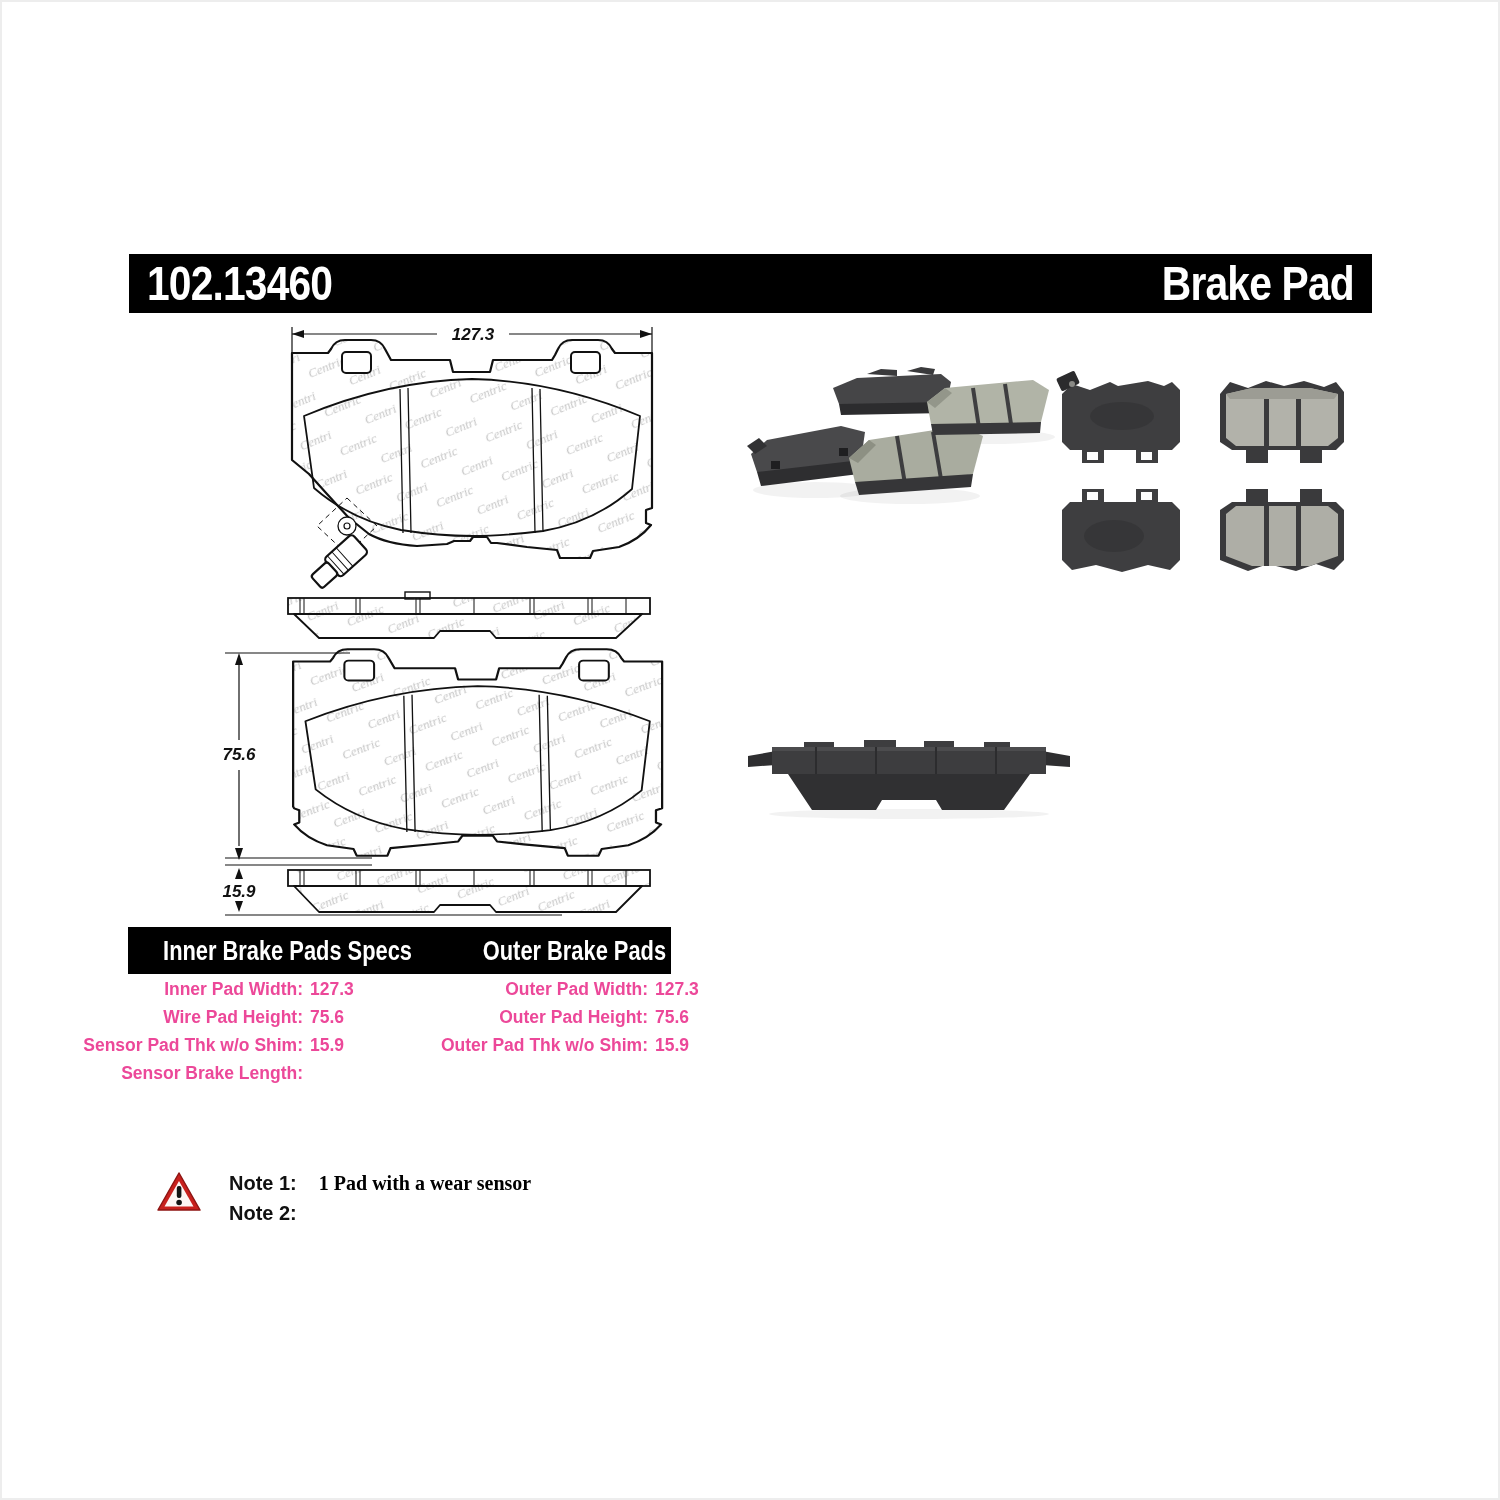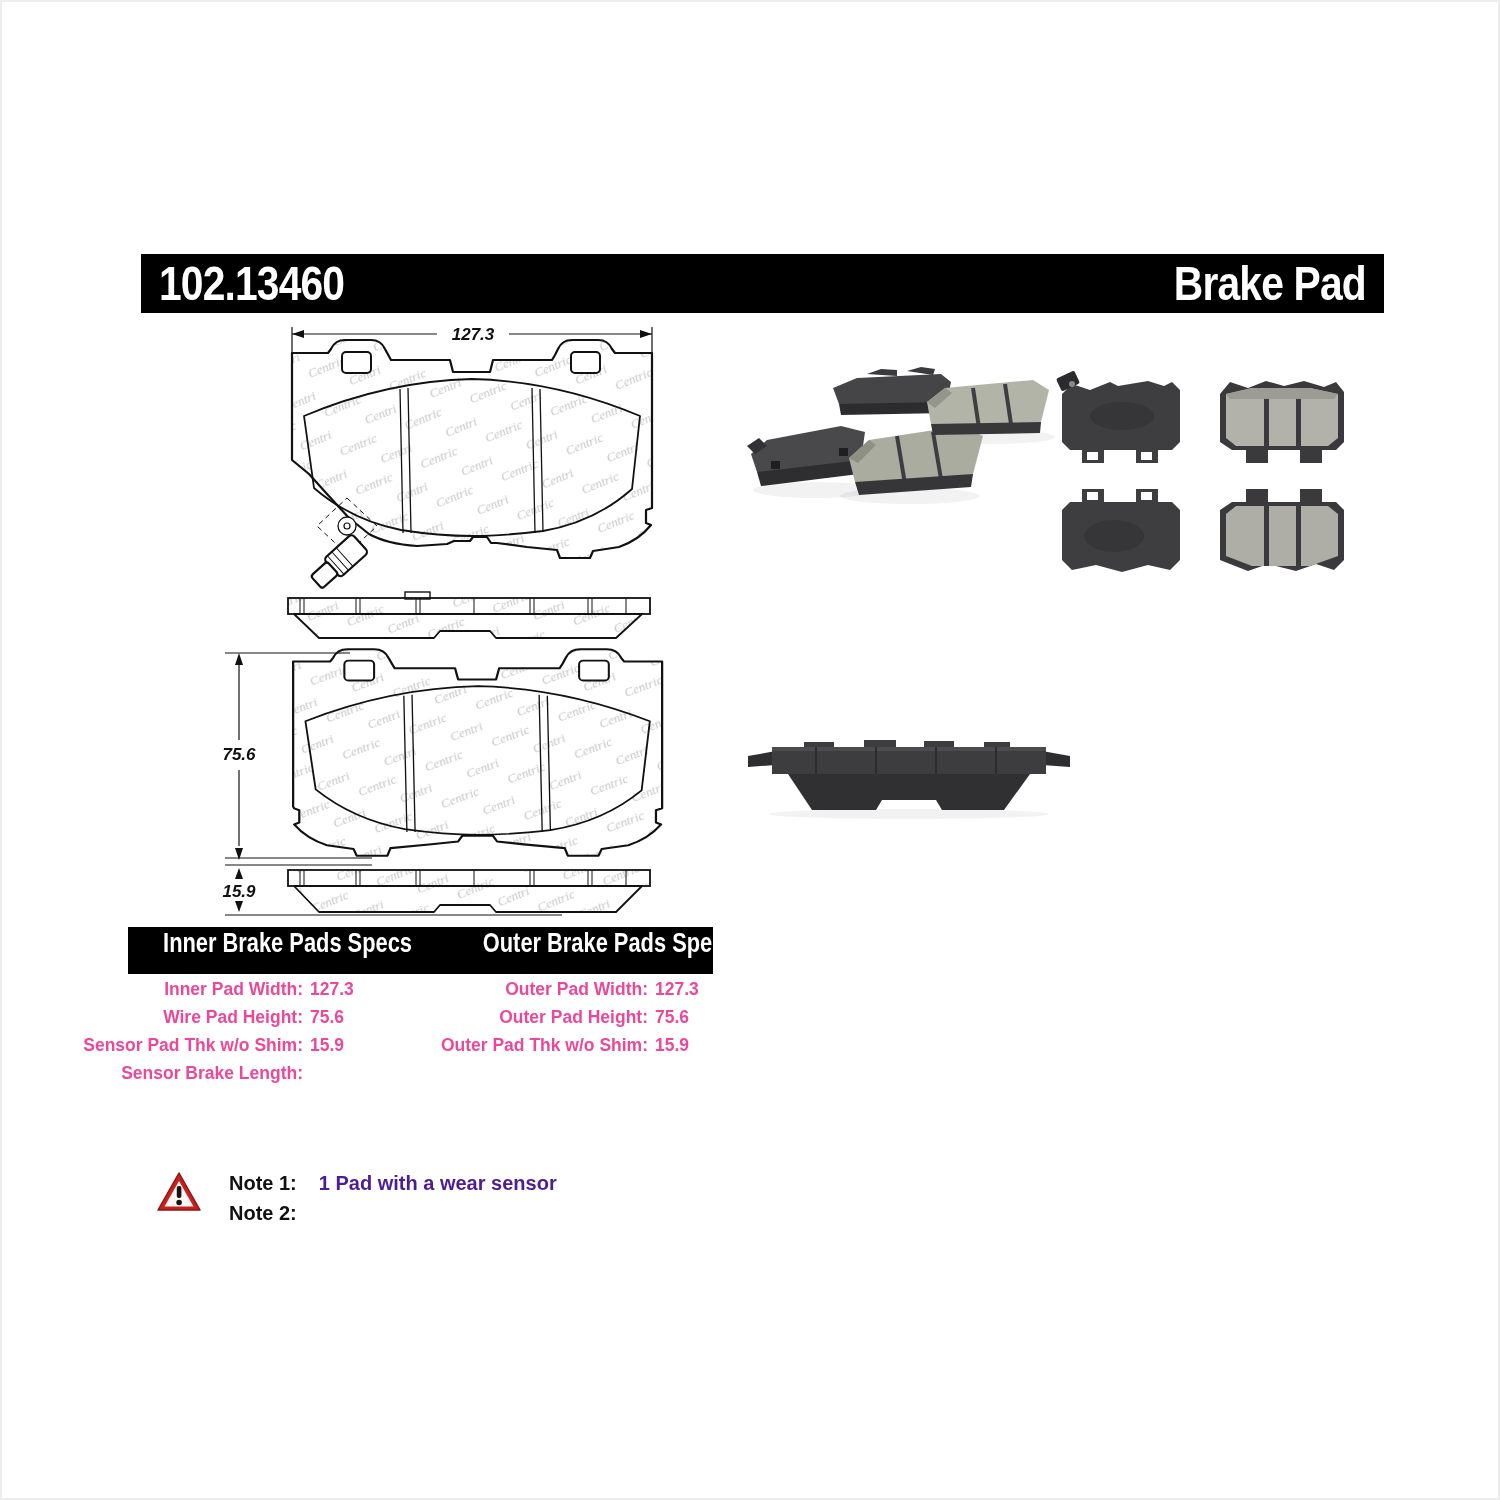--- a/index.html
+++ b/index.html
@@ -4,26 +4,26 @@
 <style>
   html,body{margin:0;padding:0;background:#fff;}
   #canvas{position:relative;width:1500px;height:1500px;background:#fff;overflow:hidden;
           font-family:"Liberation Sans",sans-serif;}
   #frame{position:absolute;inset:0;border:2px solid #ededed;pointer-events:none;}
   .abs{position:absolute;}
 
   
   .hdr-bar{left:129px;top:254px;width:1243px;height:59px;background:#000;color:#fff;
            display:flex;justify-content:space-between;align-items:center;
-           padding:0 18px;box-sizing:border-box;margin-left:12px;}
+           padding:0 18px;box-sizing:border-box;}
   .part-no{font-size:48px;font-weight:bold;letter-spacing:-1px;transform:scaleX(.85);transform-origin:left center;}
   .prod-name{font-size:48px;font-weight:bold;letter-spacing:-1px;transform:scaleX(.85);transform-origin:right center;}
 
   
-  .spec-bar{left:128px;top:927px;width:585px;height:47px;background:#000;color:#fff;display:flex;align-items:flex-start;}
+  .spec-bar{left:128px;top:927px;width:543px;height:47px;background:#000;color:#fff;display:flex;align-items:center;}
   .spec-title{flex:1;text-align:center;font-size:28px;font-weight:bold;transform:scaleX(.78);white-space:nowrap;}
   .spec-col{top:979px;display:grid;grid-auto-rows:28px;font-size:17.5px;font-weight:bold;color:#ec4899;}
   .spec-col .row{display:grid;grid-template-columns:220px auto;column-gap:7px;align-items:baseline;}
   .spec-col .lbl{text-align:right;white-space:nowrap;}
   .spec-col .val{text-align:left;white-space:nowrap;}
   #inner-col{left:83px;}
   #outer-col{left:428px;}
 
   
   .note-line{font-size:20px;font-weight:bold;color:#111;white-space:nowrap;display:flex;gap:22px;}
@@ -272,19 +272,19 @@
 
   <svg class="abs" style="left:156px;top:1171px;" width="46" height="42" viewBox="0 0 46 42">
     <path d="M23,2 L44,39 L2,39 Z" fill="#c8201d" stroke="#8e1513" stroke-width="1.5" stroke-linejoin="round"></path>
     <path d="M23,10 L37.5,35.5 L8.5,35.5 Z" fill="#fdf5f4"></path>
     <rect x="20.8" y="15" width="4.6" height="12" rx="2" fill="#131313"></rect>
     <circle cx="23.1" cy="31.5" r="2.8" fill="#131313"></circle>
   </svg>
 
   <div class="abs note-line" style="left:229px;top:1172px;">
     <span>Note 1:</span>
-    <span class="note-red" id="note1-text" style="color: #4c1d95;">1 Pad with a wear sensor</span>
+    <span class="note-red" id="note1-text" style="color: #000000; font-family: Liberation Serif, serif;">1 Pad with a wear sensor</span>
   </div>
   <div class="abs note-line" style="left:229px;top:1202px;">
     <span>Note 2:</span>
     <span></span>
   </div>
 </div>
 
 </body></html>

